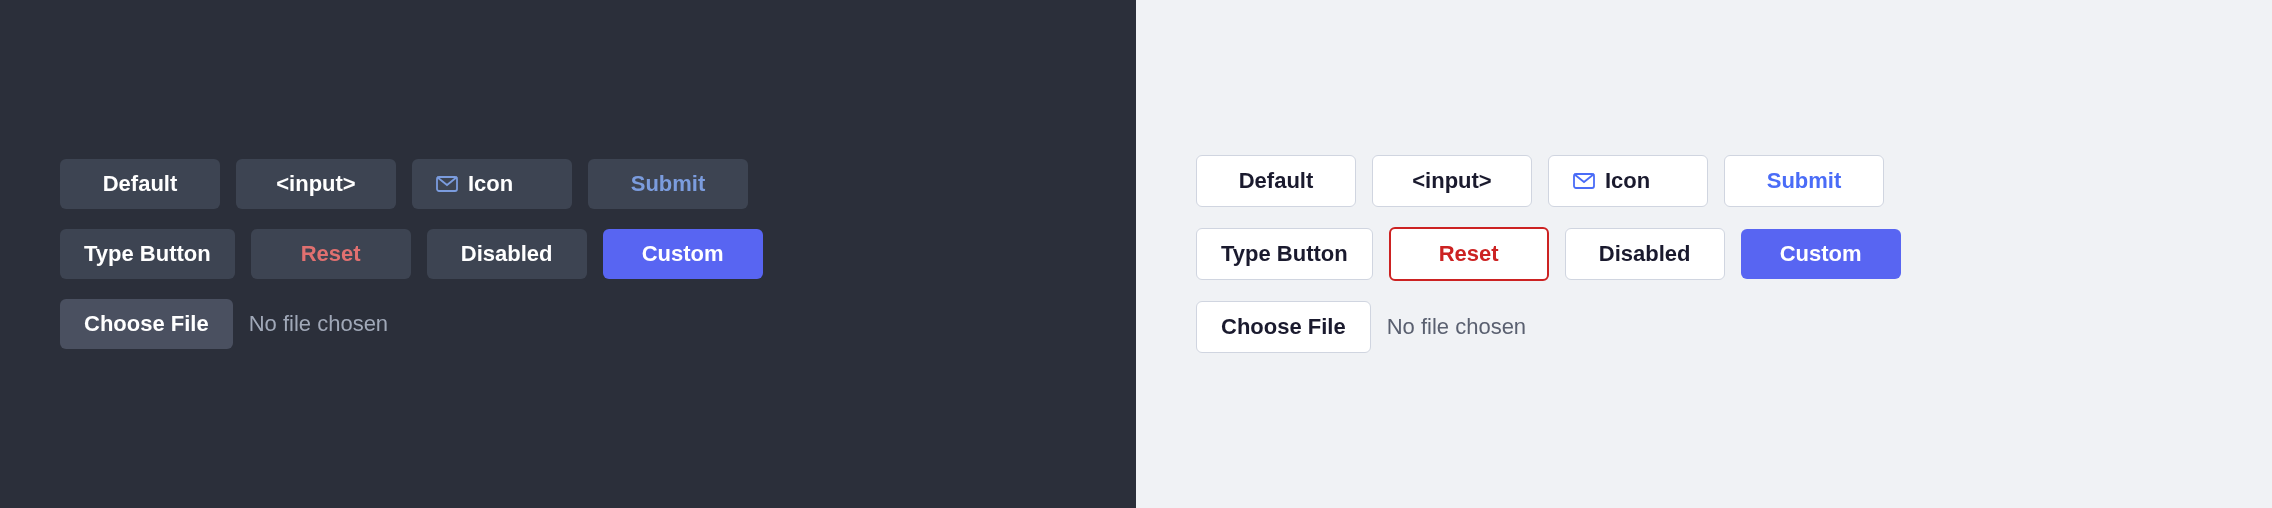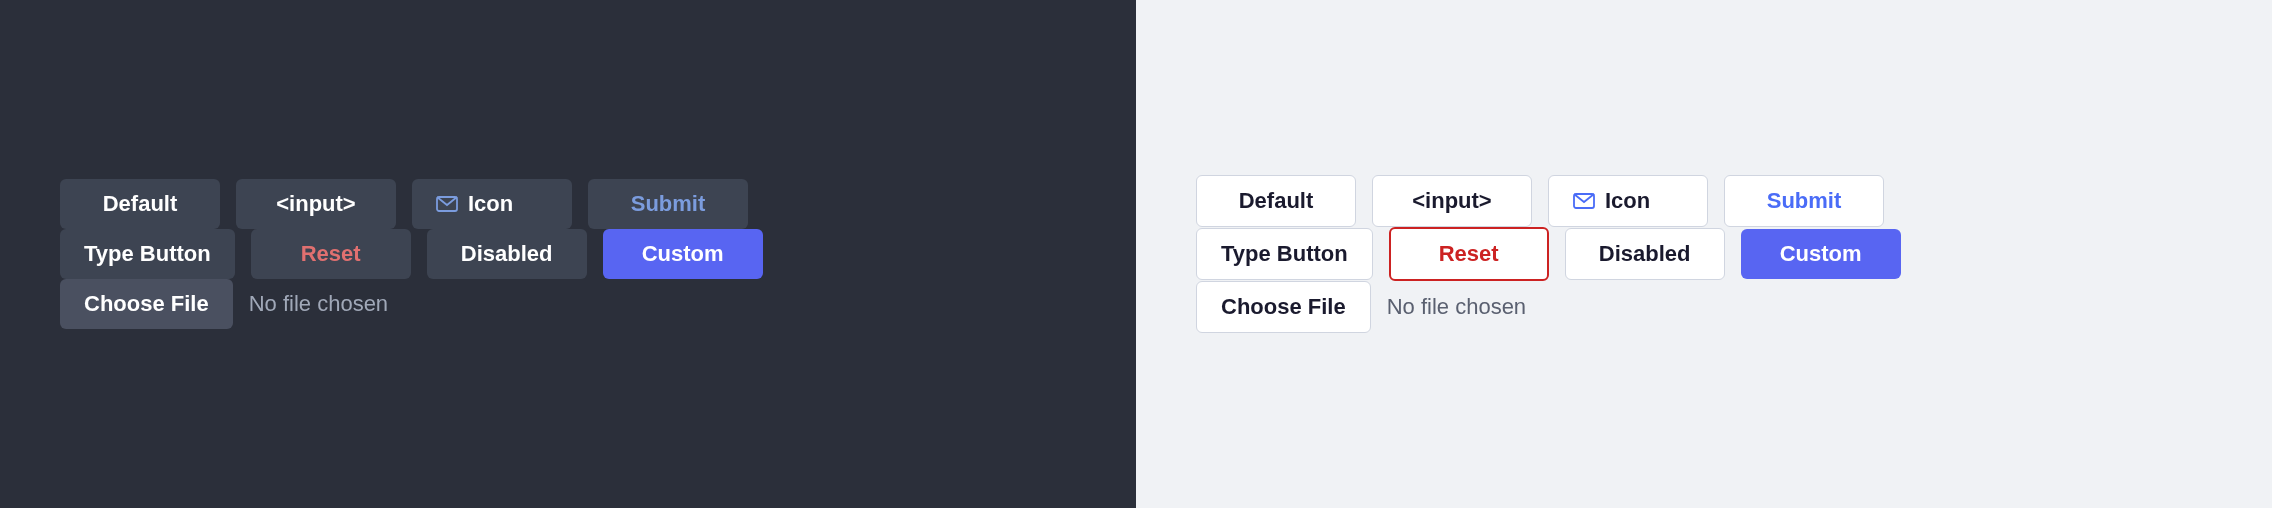--- a/index.html
+++ b/index.html
@@ -12,20 +12,21 @@
       overflow: hidden;
     }
 
     .panel {
       flex: 1;
       display: flex;
       flex-direction: column;
       justify-content: center;
       align-items: flex-start;
       padding: 48px 60px;
+      gap: 20px;
     }
 
     .panel-dark {
       background-color: #2b2f3a;
     }
 
     .panel-light {
       background-color: #f0f2f5;
     }
 

